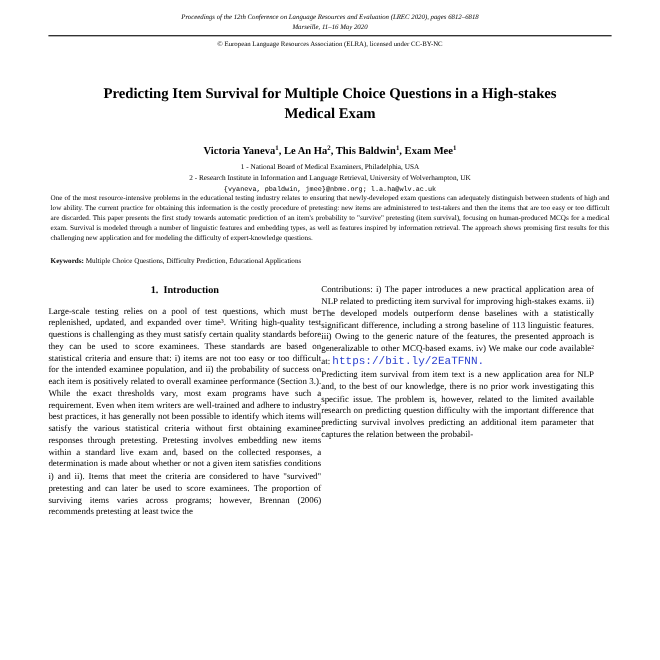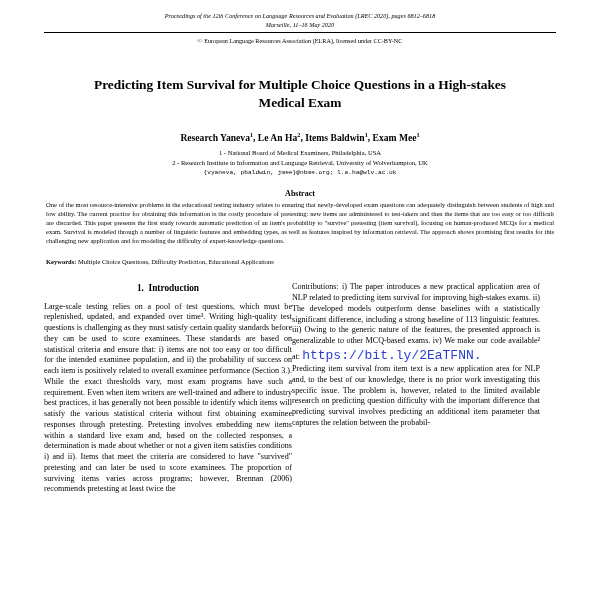--- a/index.html
+++ b/index.html
@@ -119,21 +119,21 @@
   p.body {
     margin: 0;
     text-indent: 0;
     hyphens: auto;
   }
   p.body + p.body {
     margin-top: 0;
   }
   .url {
     font-family: "Liberation Mono", monospace;
-    font-size: 13px;
+    font-size: 10px;
     color: #2a3fd0;
   }
   .bold-lead {
     font-weight: normal;
   }
 </style>
 </head>
 <body>
 
 <div class="page">
@@ -144,33 +144,32 @@
     <div class="header-rule"></div>
     <div class="header-line3">
       <span class="copy-sym">©</span>
       <span>European Language Resources Association (ELRA), licensed under CC-BY-NC</span>
     </div>
   </div>
 
   <div class="title">Predicting Item Survival for Multiple Choice Questions in a High-stakes Medical Exam</div>
 
   <div class="authors">
-    <span>Research Yaneva</span><sup>1</sup>,
+    <span>Victoria Yaneva</span><sup>1</sup>,
     <span>Le An Ha</span><sup>2</sup>,
-    <span>Items Baldwin</span><sup>1</sup>,
+    <span>This Baldwin</span><sup>1</sup>,
     <span>Exam Mee</span><sup>1</sup>
   </div>
 
   <div class="affil">
     <div>1 - National Board of Medical Examiners, Philadelphia, USA</div>
     <div>2 - Research Institute in Information and Language Retrieval, University of Wolverhampton, UK</div>
     <div class="mono">{vyaneva, pbaldwin, jmee}@nbme.org; l.a.ha@wlv.ac.uk</div>
   </div>
 
-  <div class="abstract-head">Abstract</div>
   <div class="abstract-body">One of the most resource-intensive problems in the educational testing industry relates to ensuring that newly-developed exam questions can adequately distinguish between students of high and low ability. The current practice for obtaining this information is the costly procedure of pretesting: new items are administered to test-takers and then the items that are too easy or too difficult are discarded. This paper presents the first study towards automatic prediction of an item's probability to "survive" pretesting (item survival), focusing on human-produced MCQs for a medical exam. Survival is modeled through a number of linguistic features and embedding types, as well as features inspired by information retrieval. The approach shows promising first results for this challenging new application and for modeling the difficulty of expert-knowledge questions.</div>
 
   <div class="keywords">
     <b>Keywords:</b><span> Multiple Choice Questions, Difficulty Prediction, Educational Applications</span>
   </div>
 
   <div class="columns">
 
     <div class="col">
       <div class="sec-head">

